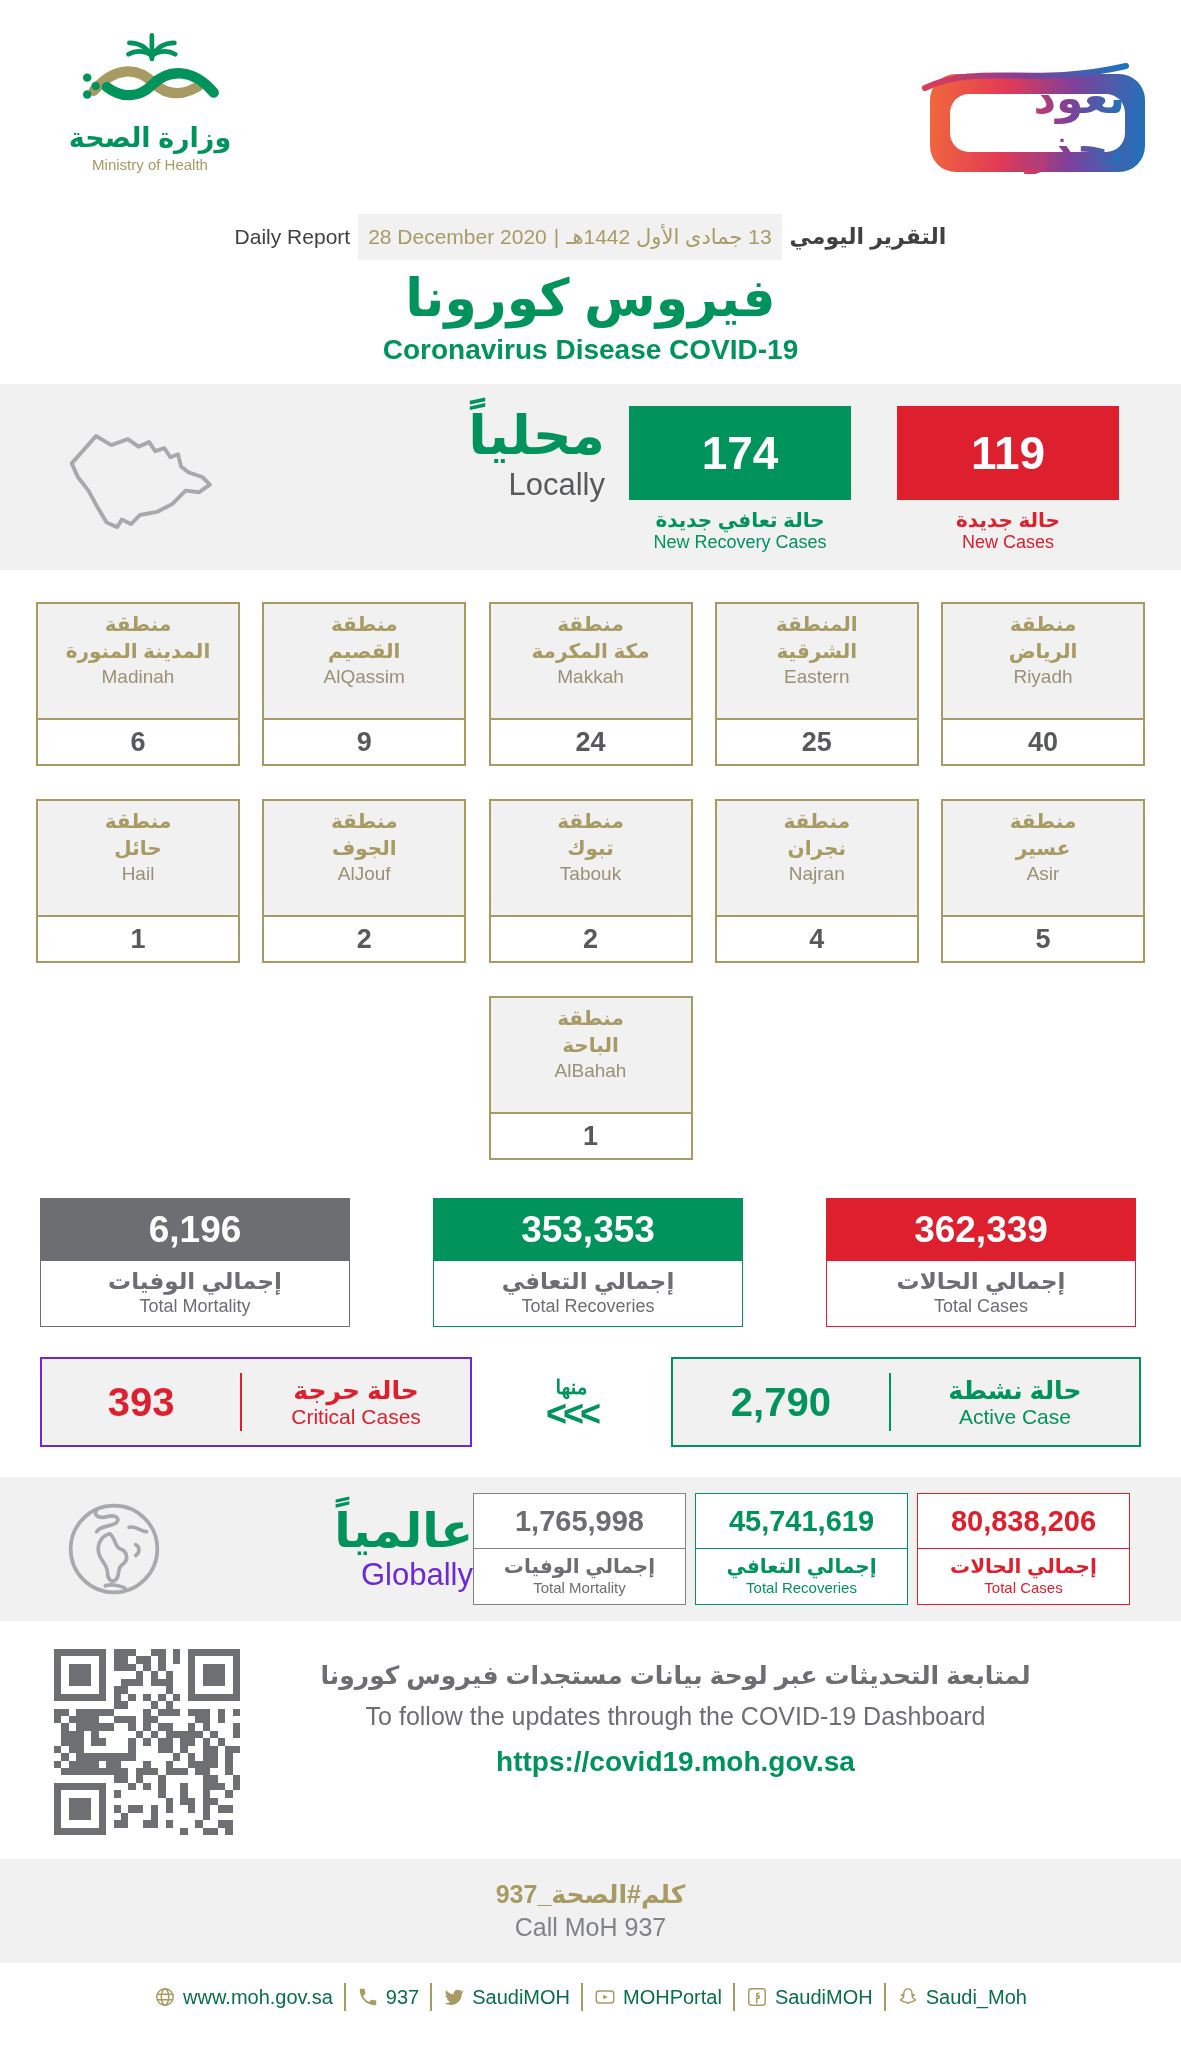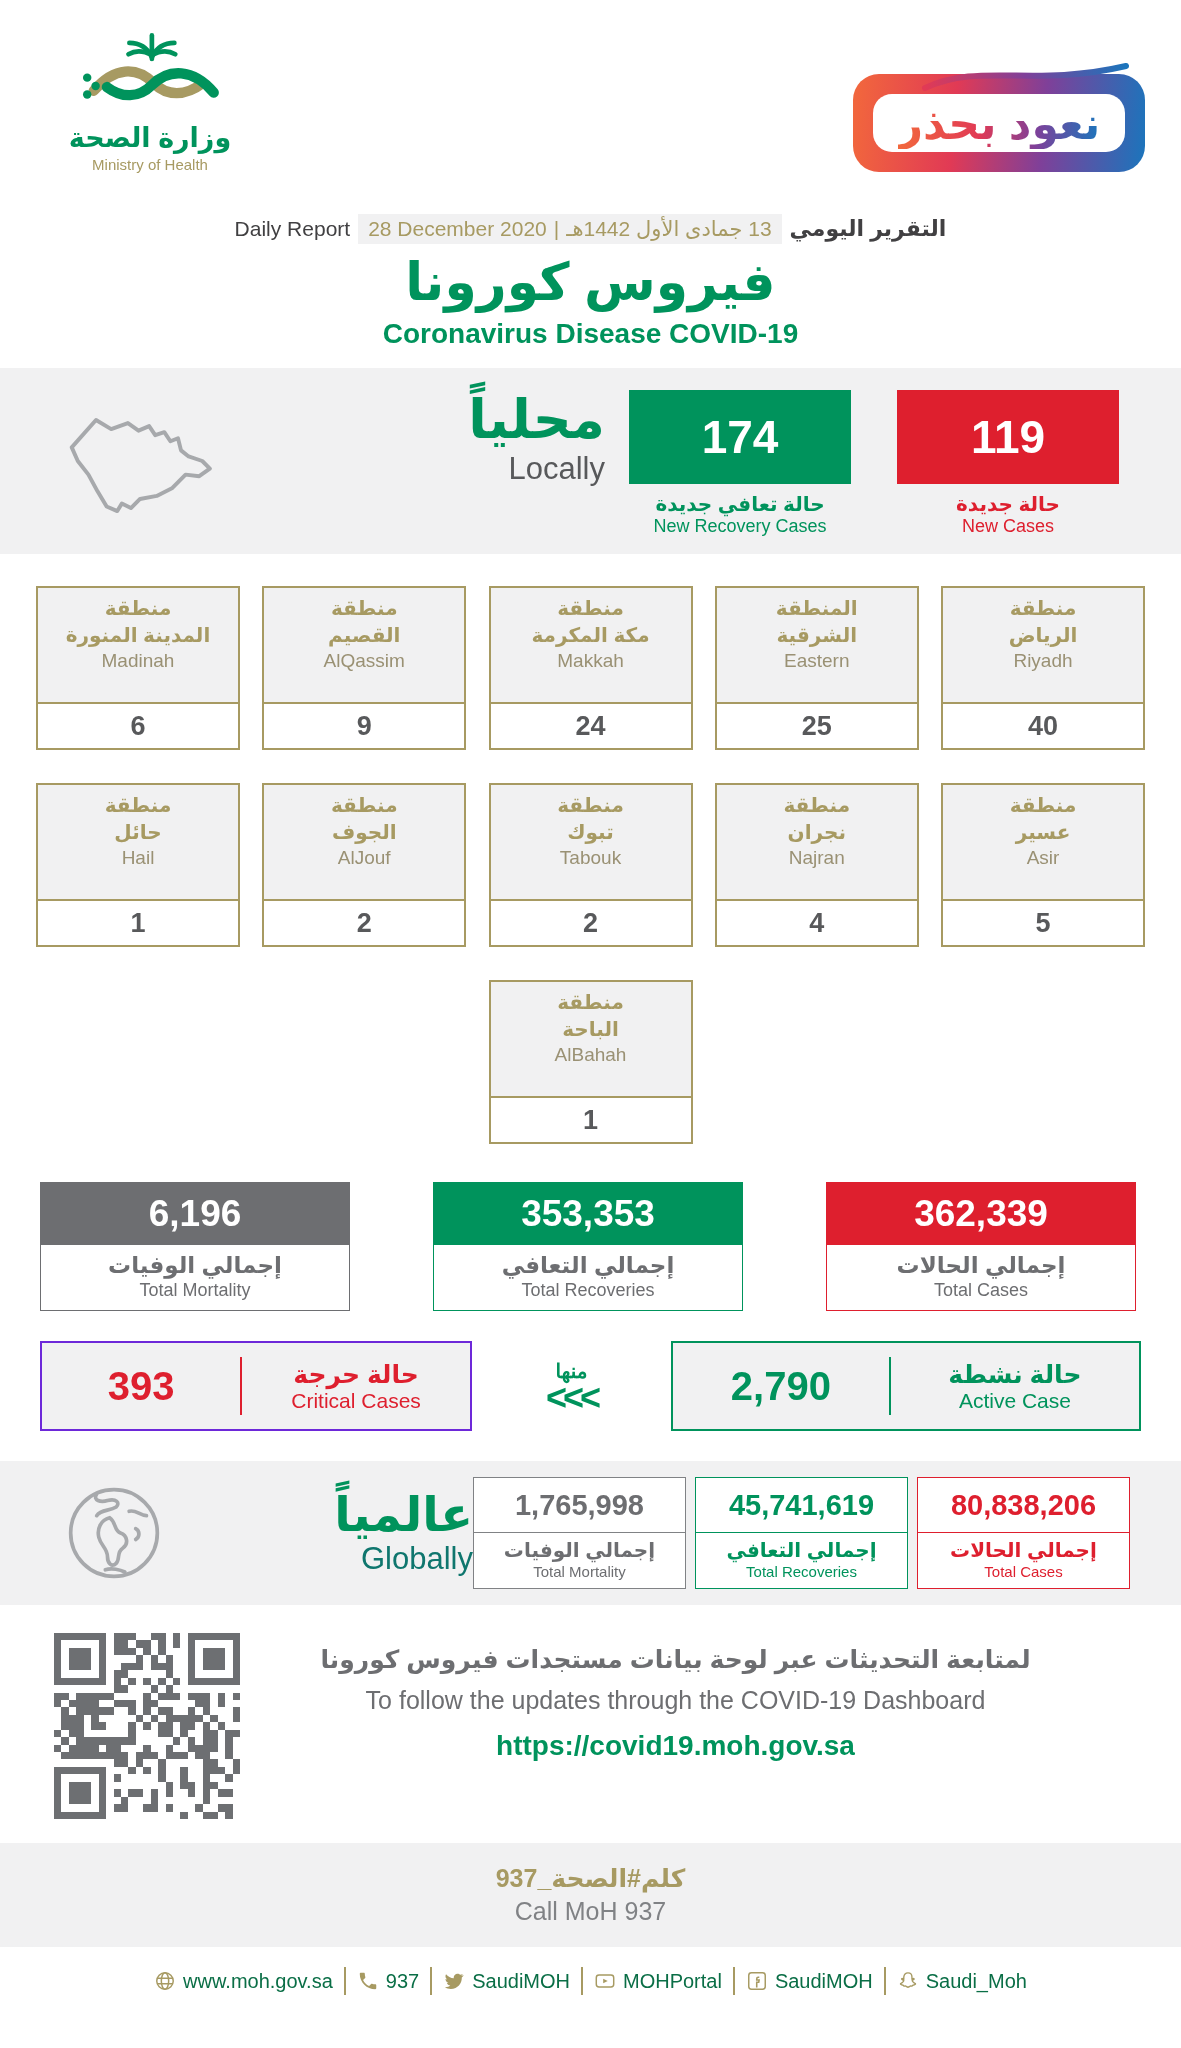--- a/index.html
+++ b/index.html
@@ -5,32 +5,32 @@
   html,body{margin:0;padding:0;background:#fff;}
   .page{width:1181px;height:2048px;background:#fff;position:relative;overflow:hidden;
         font-family:"Liberation Sans","DejaVu Sans",sans-serif;}
 
   
   .header{position:relative;height:212px;}
   .logo{position:absolute;left:55px;top:20px;width:190px;text-align:center;}
   .logo-art{width:150px;height:104px;display:block;margin:0 auto;}
   .logo-ar{color:#00935C;font-size:27px;font-weight:bold;line-height:1.1;}
   .logo-en{color:#A79A62;font-size:15px;margin-top:2px;}
-  .badge{position:absolute;right:36px;top:74px;width:292px;height:98px;border-radius:26px;padding:20px;
+  .badge{position:absolute;right:36px;top:74px;width:215px;height:98px;border-radius:26px;padding:20px;
          background:linear-gradient(95deg,#F2683C 0%,#E13A55 35%,#7F4099 65%,#1B75BC 100%);box-sizing:border-box;}
   .badge-inner{background:#fff;border-radius:19px;width:100%;height:100%;display:flex;align-items:center;justify-content:center;}
   .badge-text{font-size:44px;font-weight:bold;direction:rtl;
               background:linear-gradient(90deg,#F2683C 0%,#E13A55 40%,#7F4099 68%,#1B75BC 100%);
               -webkit-background-clip:text;background-clip:text;color:transparent;}
   .badge-swoosh{position:absolute;top:-16px;right:14px;width:210px;height:34px;}
 
   
   .report{display:flex;justify-content:center;align-items:center;gap:8px;font-size:21px;margin-top:2px;}
   .report-en{color:#414042;}
-  .report-hl{background:#F1F1F2;color:#A79A62;padding:3px 10px;display:flex;align-items:center;gap:7px;}
+  .report-hl{background:#F1F1F2;color:#A79A62;padding:11px 10px;display:flex;align-items:center;gap:7px;}
   .report-date-ar{direction:rtl;}
   .report-ar{color:#414042;font-weight:bold;font-size:22px;}
   .title-ar{color:#00935C;text-align:center;font-size:52px;font-weight:bold;margin-top:8px;direction:rtl;}
   .title-en{color:#00935C;text-align:center;font-size:28px;font-weight:bold;margin-top:6px;}
 
   
   .locally{background:#F1F1F2;margin-top:18px;height:186px;display:flex;padding:0 40px;box-sizing:border-box;gap:24px;}
   .lstat{width:222px;margin-right:22px;}
   .lstat .box{height:94px;margin-top:22px;display:flex;align-items:center;justify-content:center;
               color:#fff;font-size:46px;font-weight:bold;}
@@ -84,21 +84,21 @@
   .gbox{width:213px;background:#fff;border:1px solid;text-align:center;margin-right:9px;box-sizing:border-box;}
   .gbox .gnum{font-size:29px;font-weight:bold;padding:11px 0 10px;border-bottom:1px solid;}
   .gbox .gar{font-size:20px;font-weight:bold;padding-top:5px;direction:rtl;}
   .gbox .gen{font-size:15px;padding:1px 0 8px;}
   .gbox.gray{border-color:#808285;} .gbox.gray .gnum{color:#6D6E71;border-color:#808285;} .gbox.gray .gar,.gbox.gray .gen{color:#6D6E71;}
   .gbox.green{border-color:#00935C;} .gbox.green .gnum{color:#00935C;border-color:#00935C;} .gbox.green .gar,.gbox.green .gen{color:#00935C;}
   .gbox.red{border-color:#DE1F2E;} .gbox.red .gnum{color:#DE1F2E;border-color:#DE1F2E;} .gbox.red .gar,.gbox.red .gen{color:#DE1F2E;}
   .globe{width:104px;height:104px;margin-left:20px;flex-shrink:0;}
   .gheading{flex:1;text-align:right;}
   .gheading .har{color:#00935C;font-size:48px;font-weight:bold;direction:rtl;line-height:1.1;}
-  .gheading .hen{color:#0f766e;font-size:31px;}
+  .gheading .hen{color:#6d28d9;font-size:31px;}
 
   
   .qrsec{display:flex;align-items:flex-start;margin:28px 40px 0;}
   .qr{width:186px;height:186px;margin-left:14px;flex-shrink:0;}
   .qtext{flex:1;text-align:center;margin-top:12px;padding-right:30px;}
   .qtext .qar{color:#6D6E71;font-size:25px;font-weight:bold;direction:rtl;}
   .qtext .qen{color:#6D6E71;font-size:25px;margin-top:12px;}
   .qtext .qurl{color:#00935C;font-size:28px;font-weight:bold;margin-top:15px;display:inline-block;text-decoration:none;}
 
   

